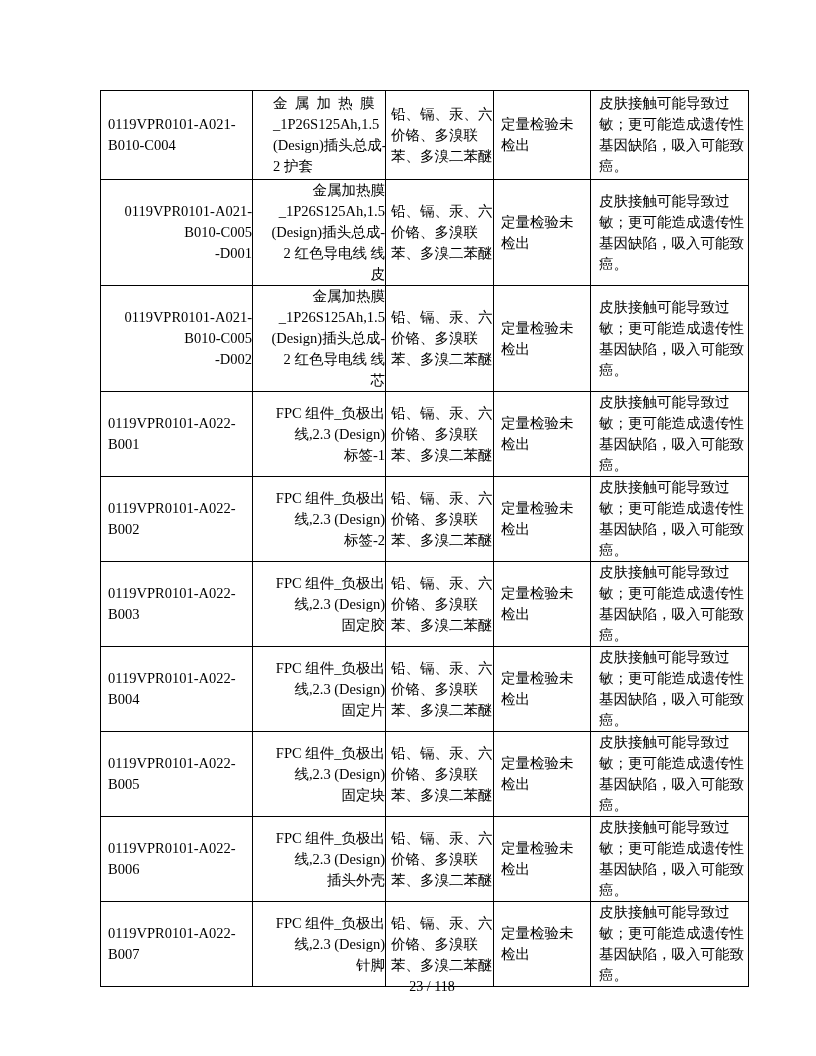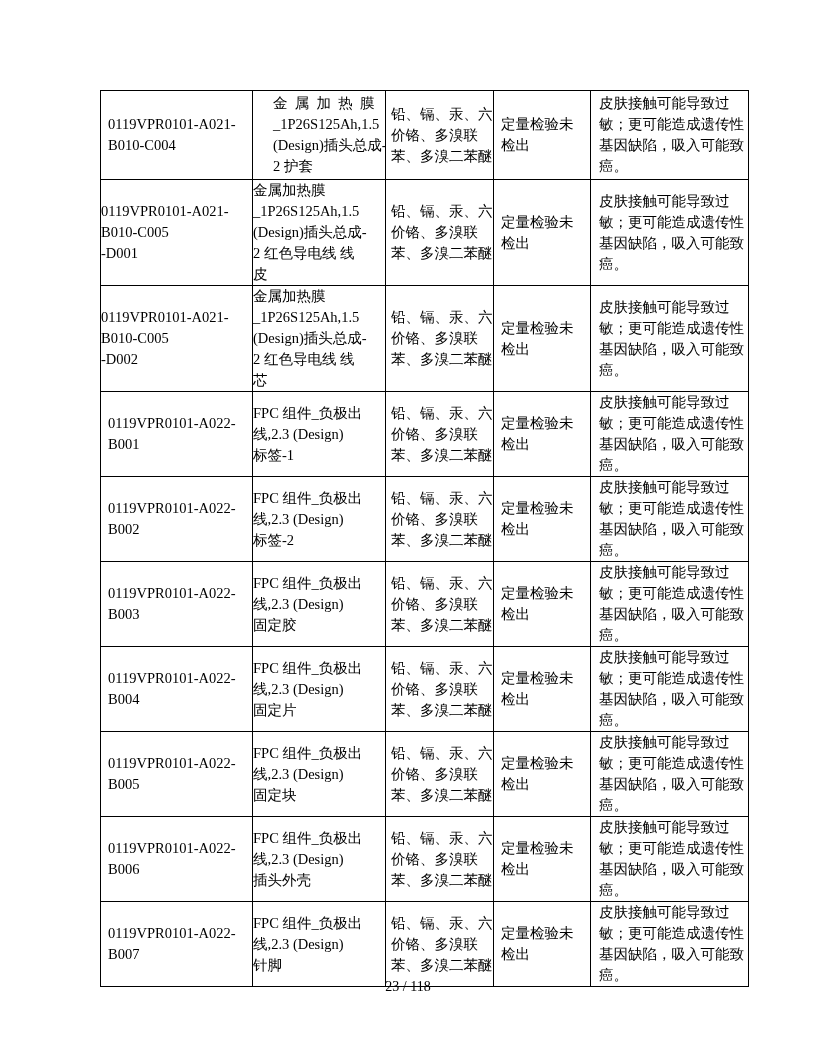--- a/index.html
+++ b/index.html
@@ -16,31 +16,31 @@
   }
   td{
     border:1px solid #000;
     vertical-align:middle;
     white-space:pre;
     padding:0;
     overflow:hidden;
   }
   
   .al{text-align:left;}
-  .ac{text-align:left;}
+  .ac{text-align:right;}
   .pl7{padding-left:7px;}
   .pl6{padding-left:20px;}
   .pl5{padding-left:5px;}
   .pl8{padding-left:8px;}
   
   .r-a{height:89px;}
   .r-b{height:105px;}
   .r-c{height:84px;}
   .footer{
-    position:absolute;left:84px;top:979px;width:648px;
+    position:absolute;left:108px;top:979px;width:648px;
     text-align:center;font-size:14px;line-height:16px;
   }
 </style>
 </head>
 <body>
 
 <div class="page">
   <table class="grid">
     <colgroup>
       <col style="width:152px">

